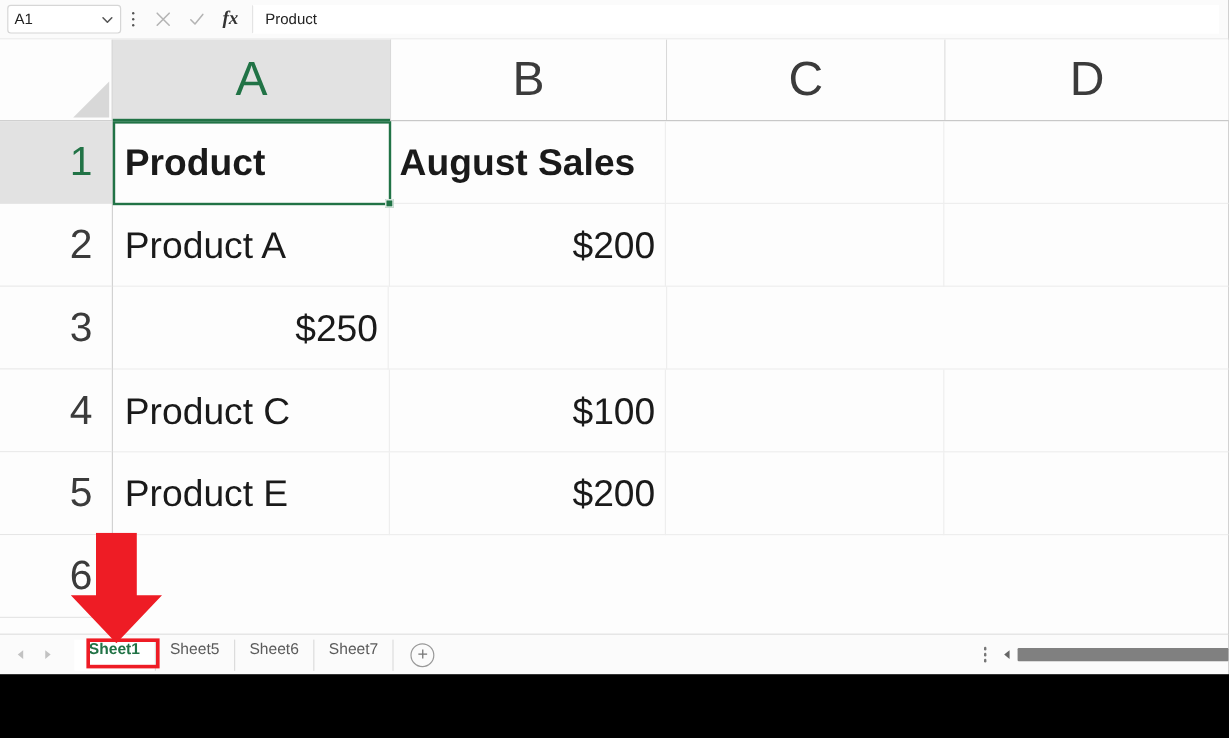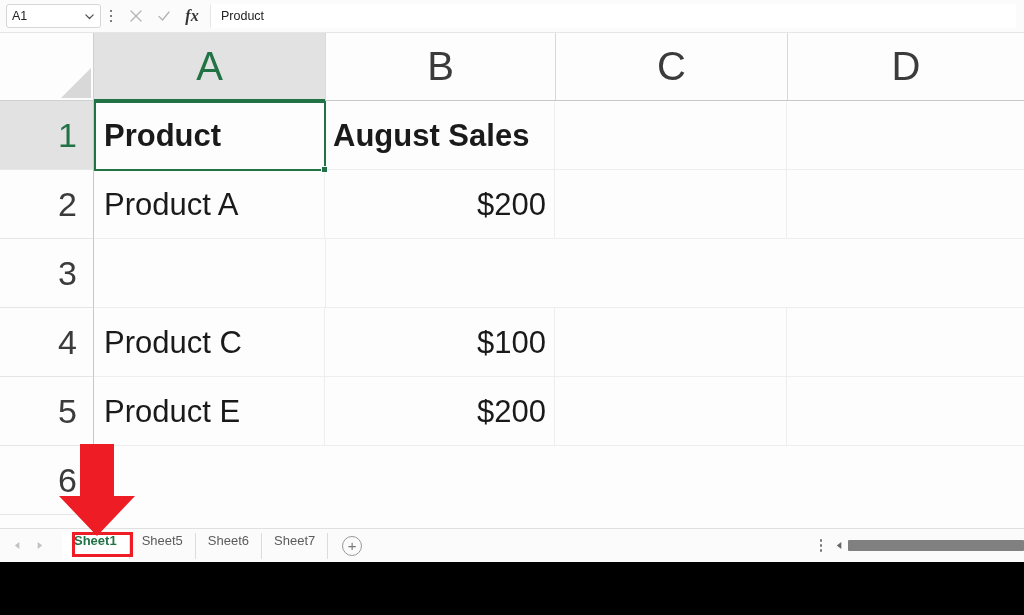--- a/index.html
+++ b/index.html
@@ -446,20 +446,23 @@
           <span>Product A</span>
         </div>
         <div class="cell c-b">
           <span>$200</span>
         </div>
         <div class="cell c-c"></div>
         <div class="cell c-d"></div>
       </div>
 
       <div class="grid-row">
+        <div class="cell c-b">
+          <span>$250</span>
+        </div>
         <div class="cell c-c"></div>
         <div class="cell c-d"></div>
       </div>
 
       <div class="grid-row">
         <div class="cell c-a">
           <span>Product C</span>
         </div>
         <div class="cell c-b">
           <span>$100</span>

